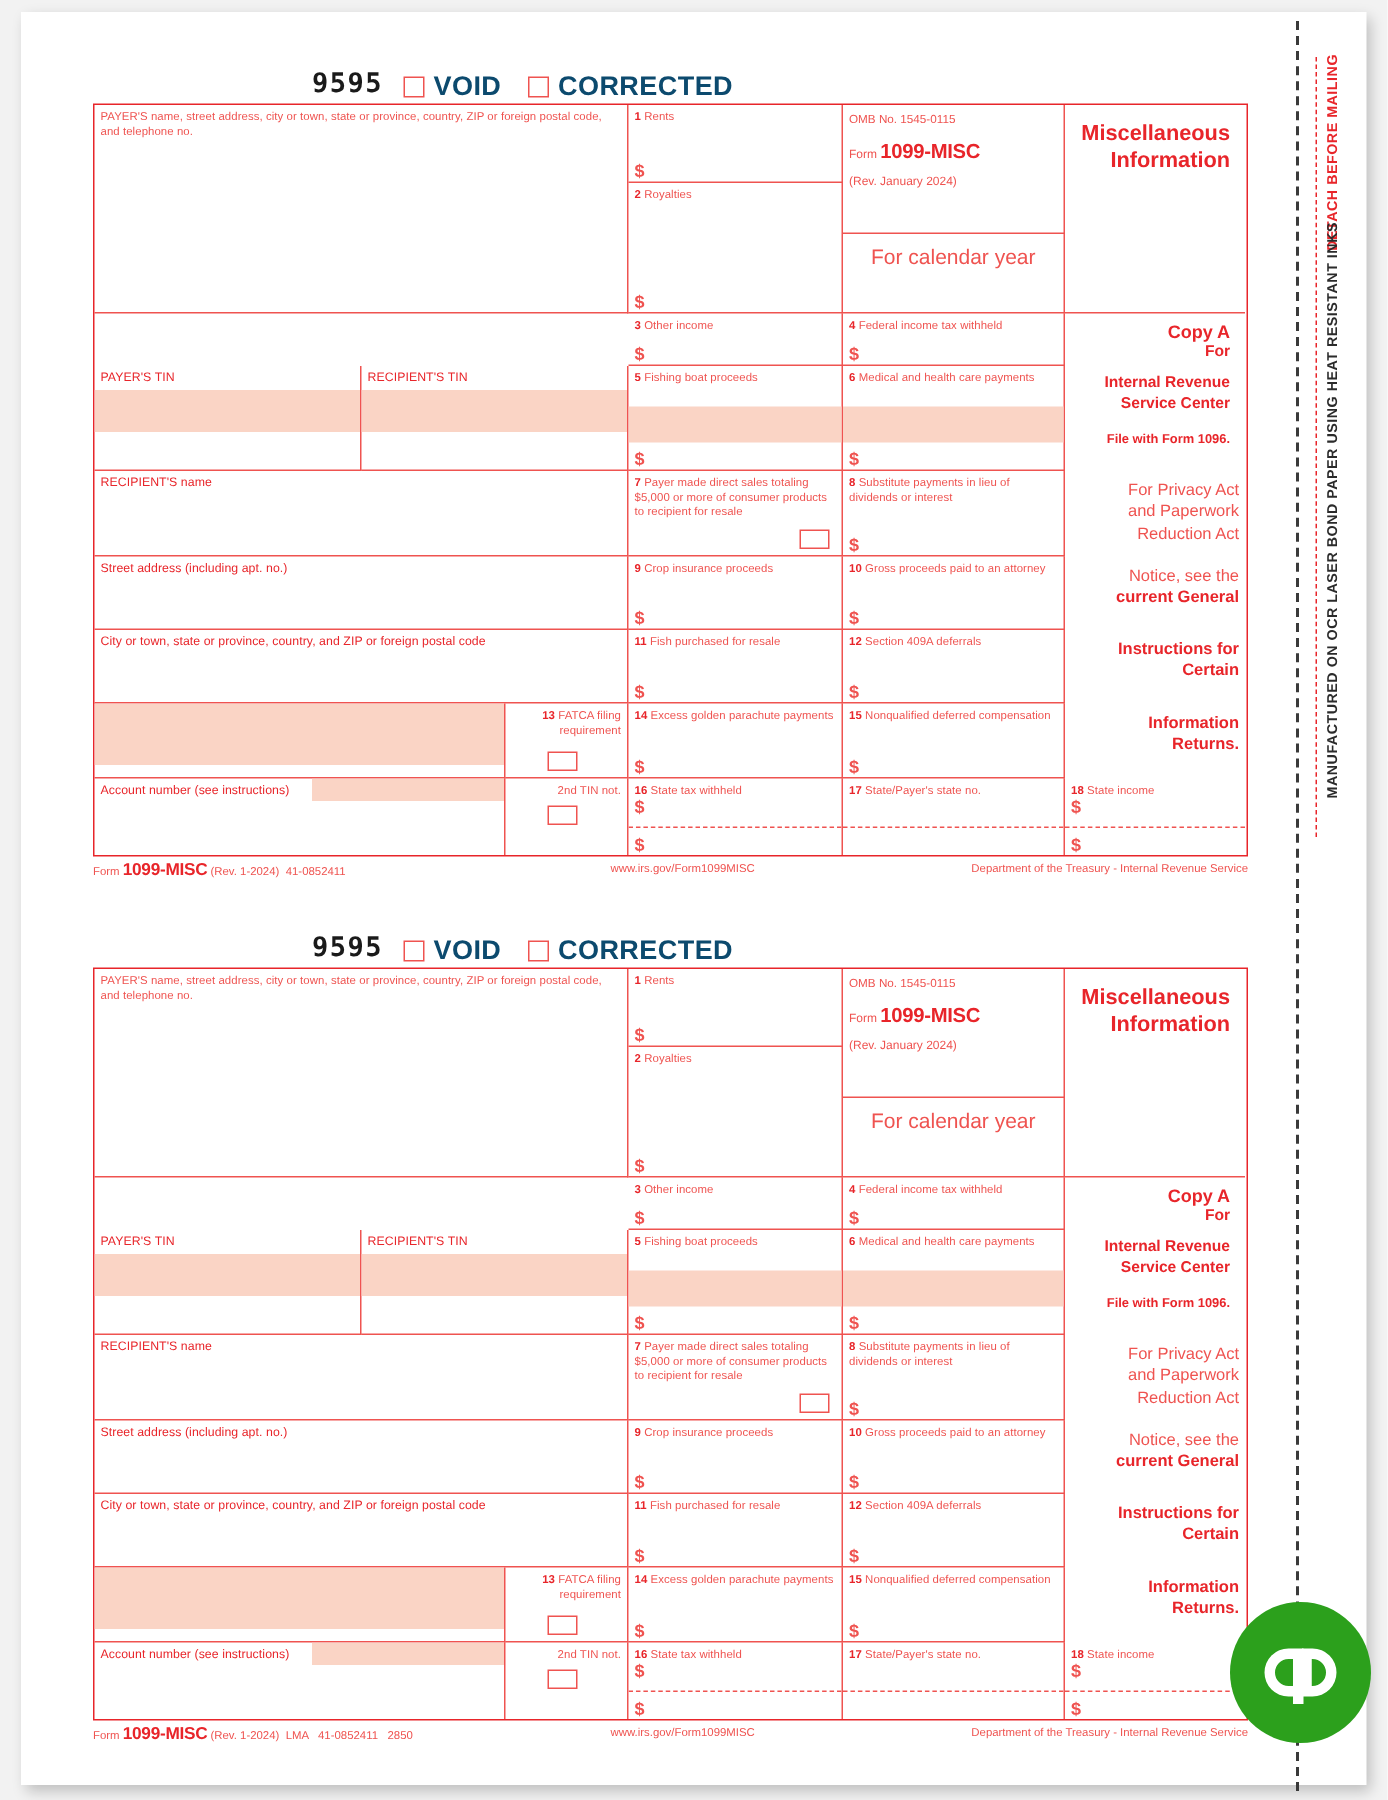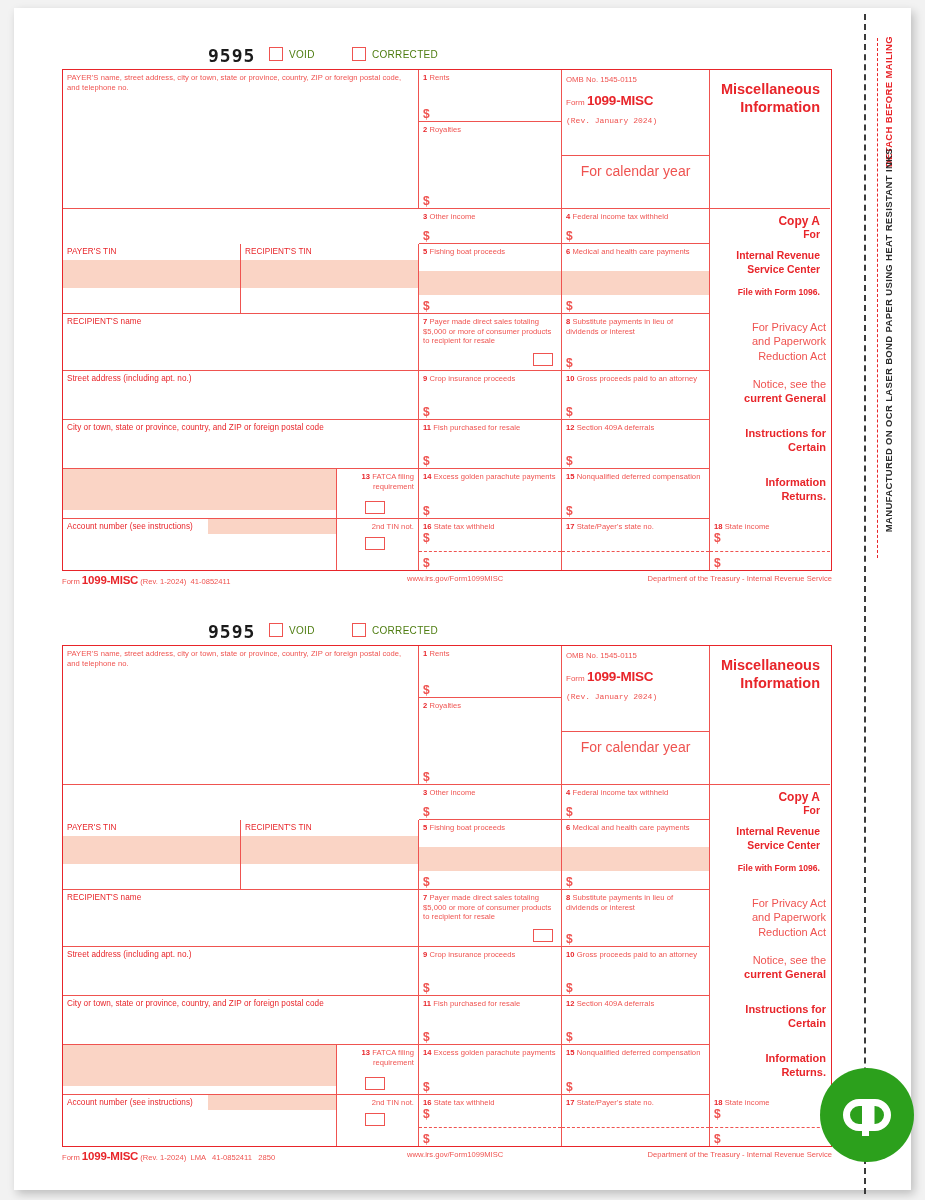--- a/index.html
+++ b/index.html
@@ -59,21 +59,21 @@
     font-size:18px; font-weight:bold; color:#1a1a1a;
     letter-spacing:1px;
     margin-left:44px;
   }
   .chkgrp { position:absolute; top:1px; display:flex; align-items:center; gap:6px; }
   .chkgrp.void { left:207px; }
   .chkgrp.corr { left:290px; }
   .chkbox-hdr {
     width:14px; height:14px; border:1.6px solid #ef5350; background:#fff;
   }
-  .chklbl { font-size:10px; font-weight:normal; color:#4d7c0f; letter-spacing:0.3px; }
+  .chklbl { font-size:18px; font-weight:bold; color:#0c4a6e; letter-spacing:0.3px; }
 
   
   .grid {
     position:relative;
     width:770px;
     border:1.6px solid #e8252a;
     background:#fff;
   }
   .r { position:relative; display:flex; }
   .c {
@@ -93,21 +93,21 @@
   .dollar {
     position:absolute; left:4px; bottom:1px;
     font-size:12px; font-weight:bold; color:#ef5350; line-height:1;
   }
   .shade { position:absolute; background:#fad4c5; }
 
   
   .omb-l1 { font-size:7.8px; color:#ef5350; padding-top:2px;}
   .omb-l2 { font-size:8px; color:#ef5350; margin-top:9px;}
   .omb-l2 b { font-size:13.5px; color:#e8252a; font-weight:bold; letter-spacing:-0.2px;}
-  .omb-l3 { font-size:8px; color:#ef5350; margin-top:8px;font-family:Liberation Mono, monospace;}
+  .omb-l3 { font-size:8px; color:#ef5350; margin-top:8px;}
   .calyr { font-size:14px; color:#ef5350; text-align:center; padding-top:4px; }
 
   
   .misc {
     font-size:14.5px; font-weight:bold; color:#e8252a;
     text-align:right; line-height:1.22; padding:8px 6px 0 4px;
   }
   .copyblk { text-align:right; padding:2px 6px 0 2px; }
   .copya { font-size:12px; font-weight:bold; color:#e8252a; line-height:1.18; }
   .copysub { font-size:10.4px; font-weight:bold; color:#e8252a; line-height:1.3; }

